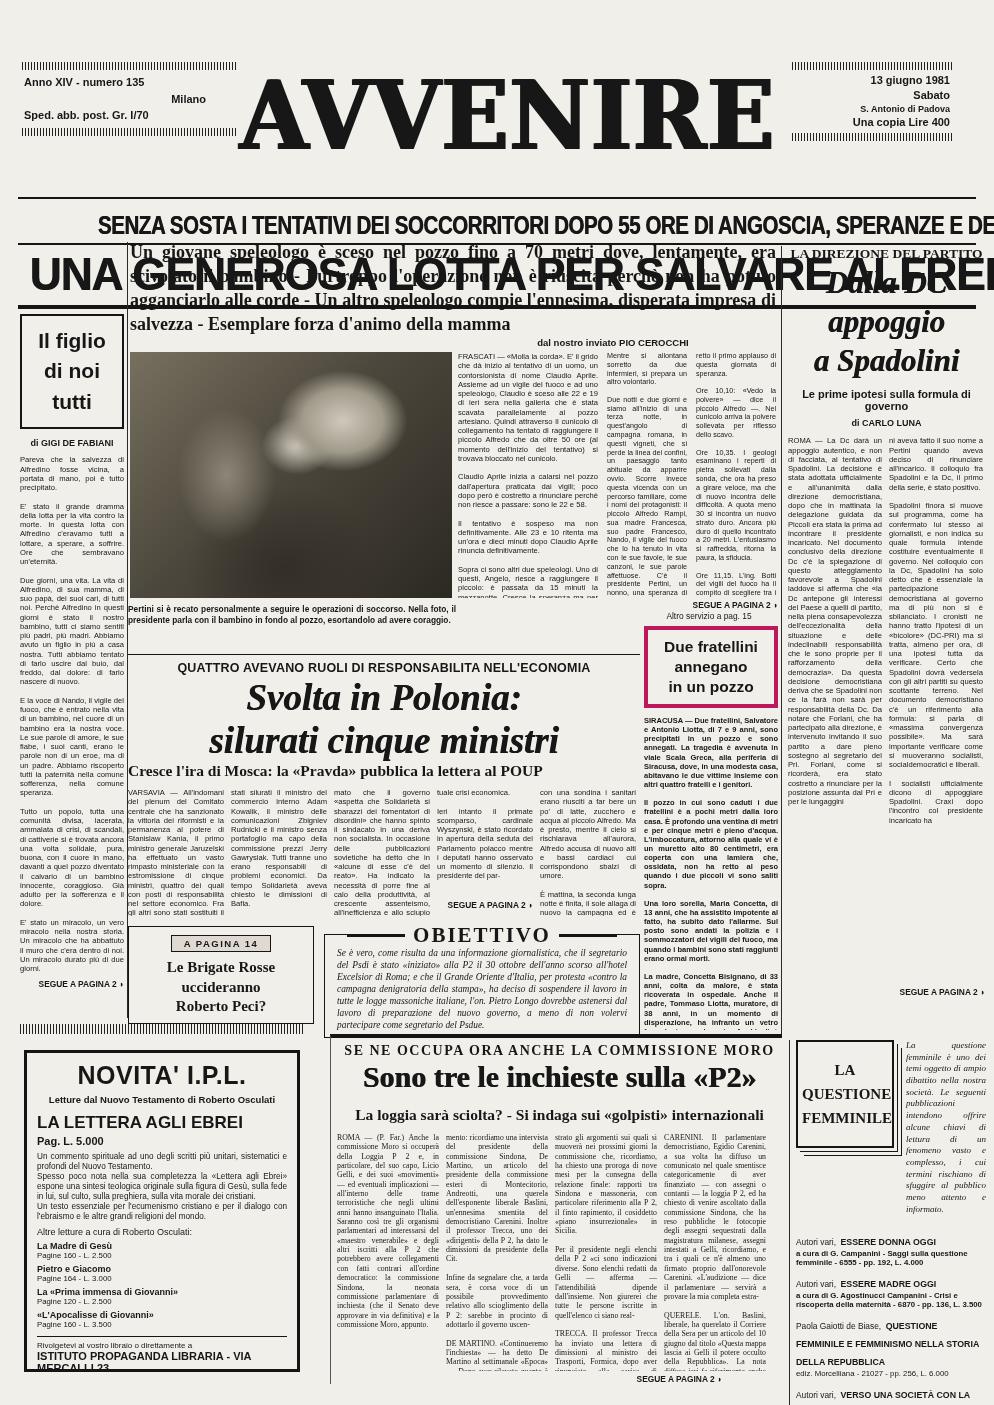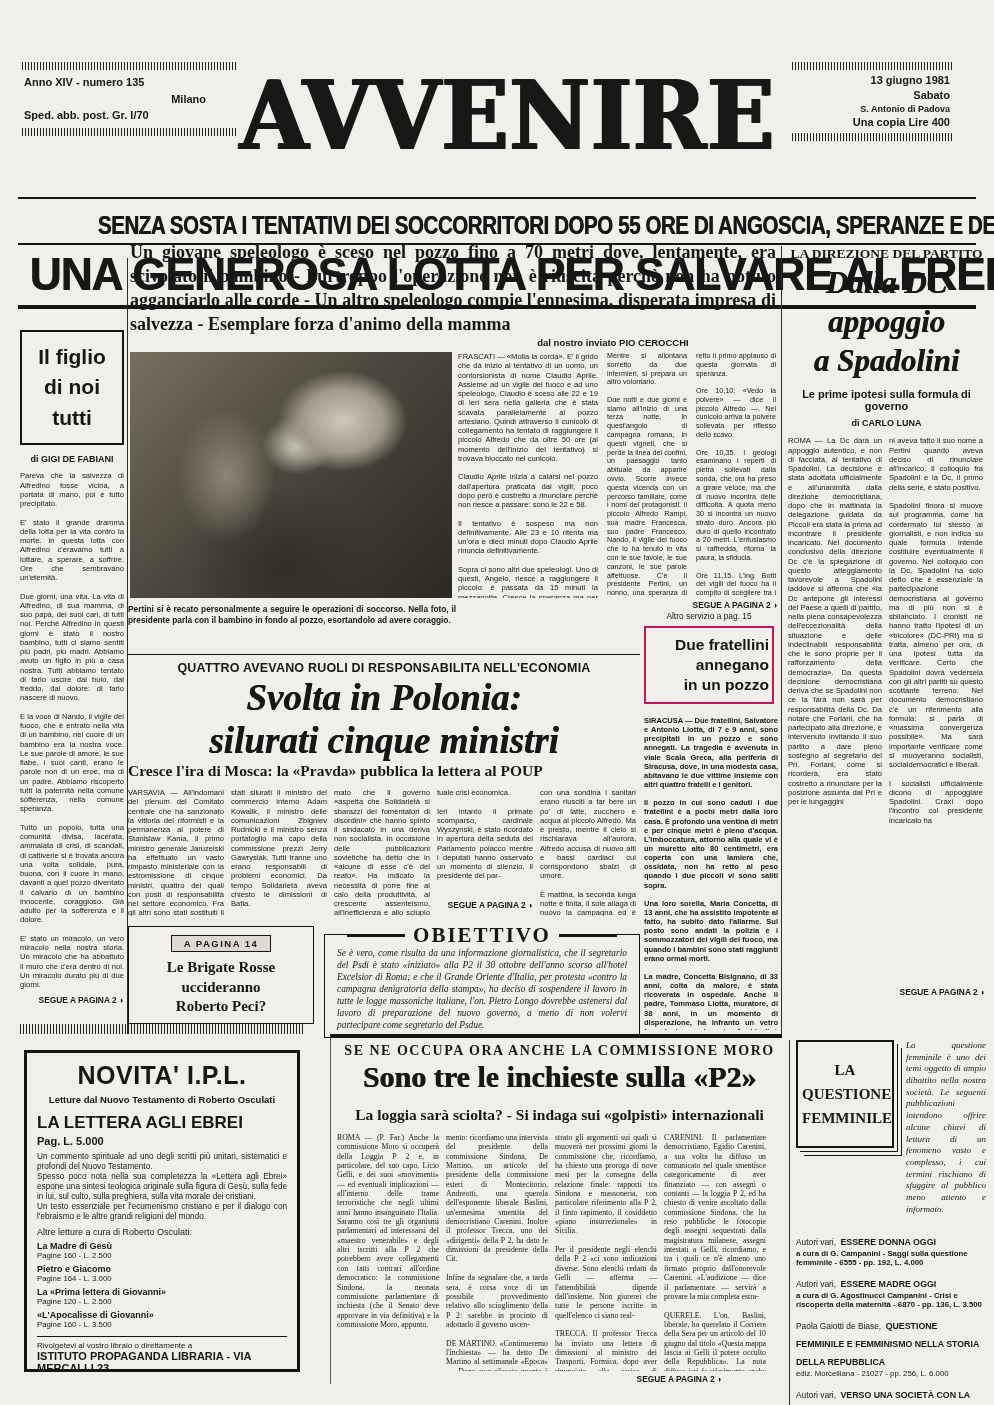--- a/index.html
+++ b/index.html
@@ -37,21 +37,21 @@
   
   .body-txt{font-size:7.6px;line-height:1.22;}
   .serif-body{font-family:"Liberation Serif","DejaVu Serif",serif;font-size:7.8px;line-height:1.2;}
   .segue{font-weight:bold;font-size:8.4px;text-align:right;}
   .byline-sm{font-weight:bold;font-size:9.5px;text-align:center;}
 
   
   .figlio-box{border:2.5px solid #151515;padding:10px 4px;text-align:center;
     font-weight:bold;font-size:21px;line-height:1.45;}
   
-  .due-box{border:2px solid #be185d;padding:7px 3px;text-align:right;
+  .due-box{border:4px solid #be185d;padding:7px 3px;text-align:center;
     font-weight:bold;font-size:15.5px;line-height:1.3;}
   .peci-box{border:1.5px solid #151515;padding:6px 6px;text-align:center;}
   .pagina-label{display:inline-block;border:1.2px solid #151515;background:#dedad2;
     font-weight:bold;font-size:9.5px;letter-spacing:1.5px;padding:2px 12px;}
   .peci-title{font-family:"Liberation Serif","DejaVu Serif",serif;font-weight:bold;
     font-size:15px;line-height:1.3;margin-top:6px;}
 
   .standfirst{font-family:"Liberation Serif","DejaVu Serif",serif;font-weight:bold;
     font-size:18px;line-height:1.33;}
 
@@ -147,21 +147,21 @@
 
   <div class="abs" style="left:10px;top:211px;width:974px;">
     <div class="kicker">SENZA SOSTA I TENTATIVI DEI SOCCORRITORI DOPO 55 ORE DI ANGOSCIA, SPERANZE E DELUSIONI</div>
   </div>
   <div class="abs rule" style="left:18px;top:243px;width:958px;height:1.5px;"></div>
   <div class="abs" style="left:10px;top:250px;width:974px;">
     <div class="headline">UNA GENEROSA LOTTA PER SALVARE ALFREDO</div>
   </div>
   <div class="abs rule" style="left:18px;top:305px;width:958px;height:4px;"></div>
 
-  <div class="abs" style="left:20px;top:258px;width:104px;height:776px;border-right:1px solid #2a2a2a;padding-right:3px;">
+  <div class="abs" style="left:20px;top:242px;width:104px;height:776px;border-right:1px solid #2a2a2a;padding-right:3px;">
     <div style="height:72px;"></div>
     <div class="figlio-box pre">Il figlio
 di noi
 tutti</div>
     <div class="byline-sm" style="margin-top:9px;font-size:9px;">di GIGI DE FABIANI</div>
     <div class="body-txt just pre clip" style="margin-top:7px;height:520px;">Pareva che la salvezza di Alfredino fosse vicina, a portata di mano, poi è tutto precipitato.
 
 E' stato il grande dramma della lotta per la vita contro la morte. In questa lotta con Alfredino c'eravamo tutti a lottare, a sperare, a soffrire. Ore che sembravano un'eternità.
 
 Due giorni, una vita. La vita di Alfredino, di sua mamma, di suo papà, dei suoi cari, di tutti noi. Perchè Alfredino in questi giorni è stato il nostro bambino, tutti ci siamo sentiti più padri, più madri. Abbiamo avuto un figlio in più a casa nostra. Tutti abbiamo tentato di farlo uscire dal buio, dal freddo, dal dolore: di farlo nascere di nuovo.
@@ -326,21 +326,21 @@
     <div style="font-size:9px;margin-top:5px;">Altre letture a cura di Roberto Osculati:</div>
     <div>
       <div class="ipl-item-t">La Madre di Gesù</div>
       <div class="ipl-item-d">Pagine 160 - L. 2.500</div>
     </div>
     <div>
       <div class="ipl-item-t">Pietro e Giacomo</div>
       <div class="ipl-item-d">Pagine 164 - L. 3.000</div>
     </div>
     <div>
-      <div class="ipl-item-t">La «Prima lettera di Giovanni»</div>
+      <div class="ipl-item-t">La «Prima immensa di Giovanni»</div>
       <div class="ipl-item-d">Pagine 120 - L. 2.500</div>
     </div>
     <div>
       <div class="ipl-item-t">«L'Apocalisse di Giovanni»</div>
       <div class="ipl-item-d">Pagine 160 - L. 3.500</div>
     </div>
     <div style="border-top:1.5px solid #151515;margin:7px 0 4px;"></div>
     <div style="font-size:8px;">Rivolgetevi al vostro libraio o direttamente a</div>
     <div style="font-size:11px;font-weight:bold;">ISTITUTO PROPAGANDA LIBRARIA - VIA MERCALLI 23</div>
     <div style="font-size:8.8px;font-weight:bold;">20122 MILANO - Telef. 54.50.559 - C.C.P. 34883207</div>

